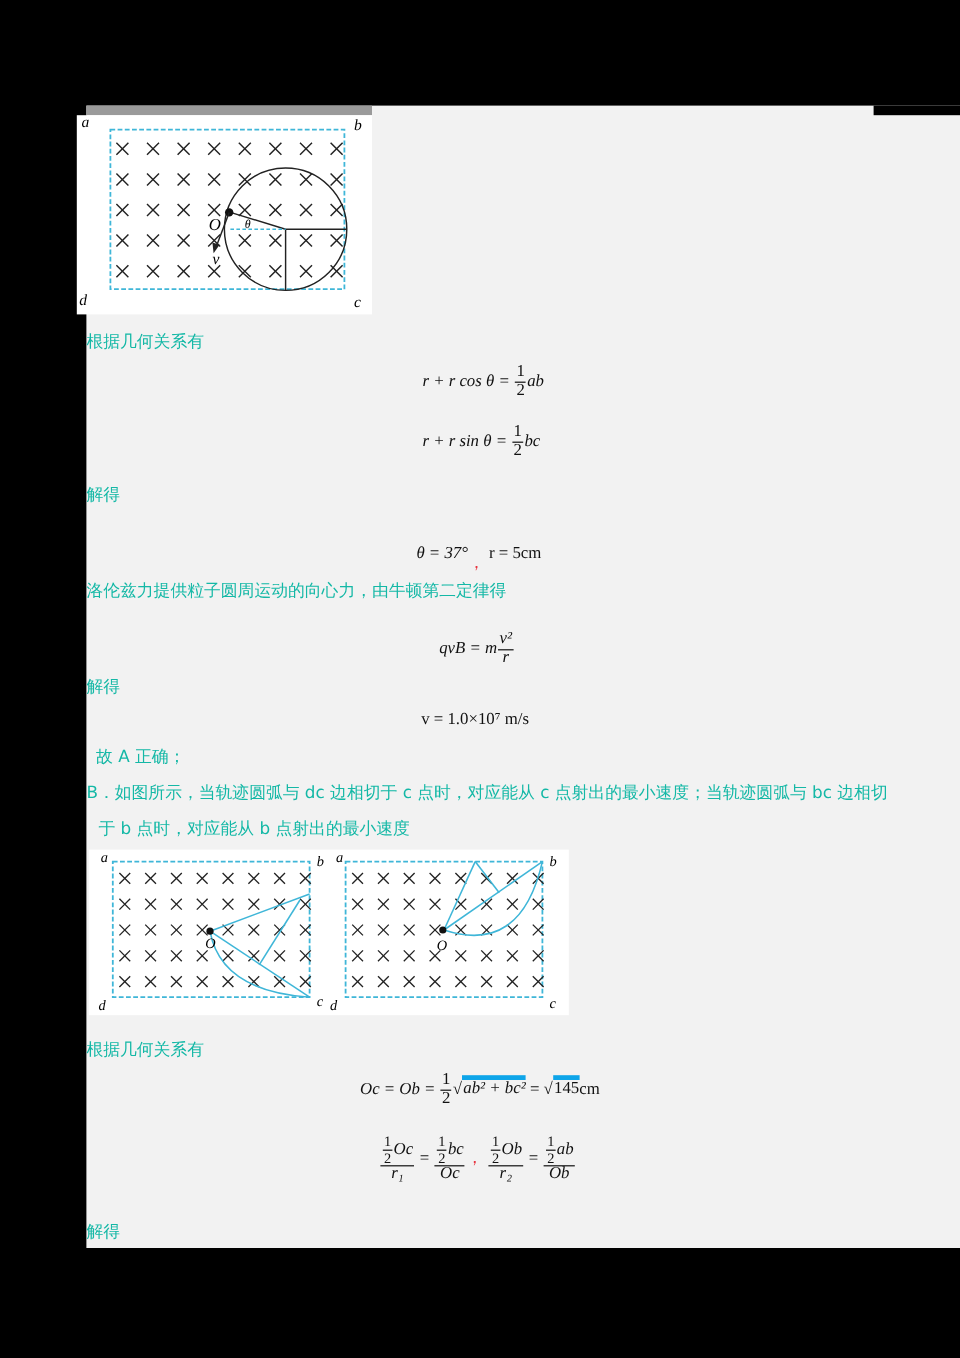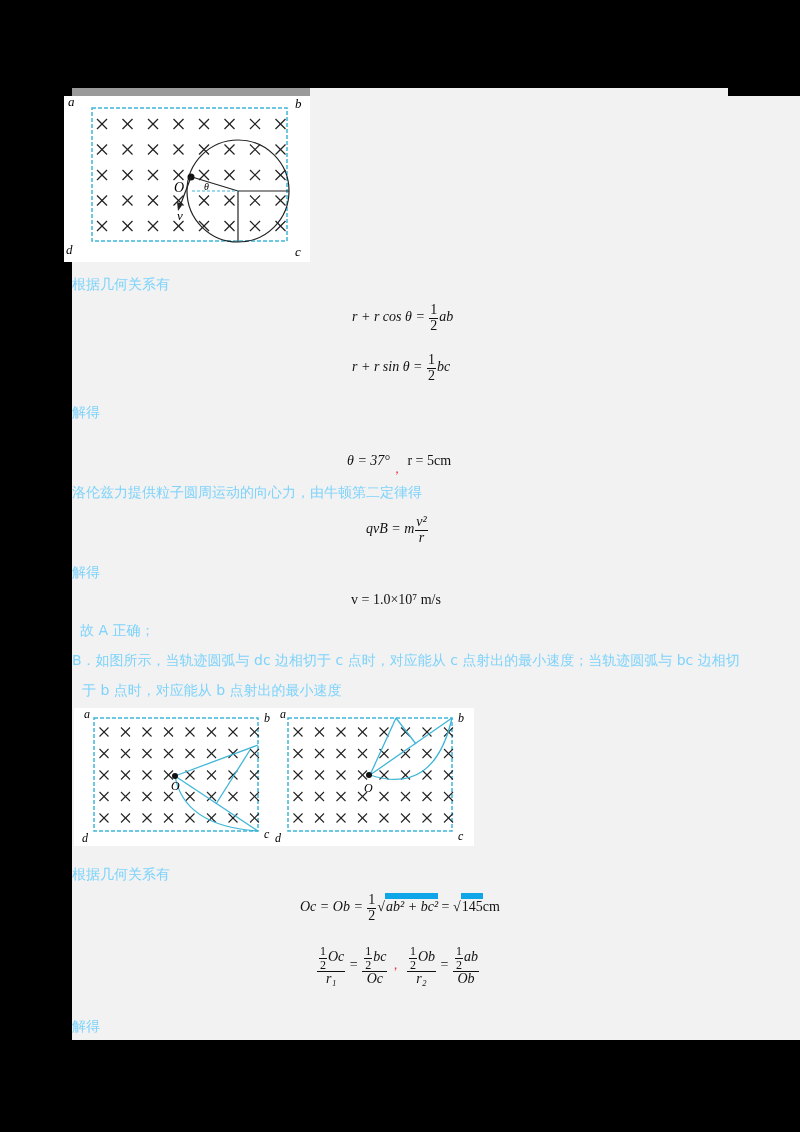--- a/index.html
+++ b/index.html
@@ -18,33 +18,33 @@
   .graybar {
     position: absolute; left: 72px; top: 88px; width: 238px; height: 8px; background: #9a9a9a;
   }
   .fig1 {
     position: absolute; left: 64px; top: 96px; width: 246px; height: 166px; background: #fff;
   }
   .fig2 {
     position: absolute; left: 74px; top: 708px; width: 400px; height: 138px; background: #fff;
   }
   .red {
-    position: absolute; color: #7dd3fc; font-size: 14px;
+    position: absolute; color: #14b8a6; font-size: 14px;
     font-family: "DejaVu Sans", "Liberation Sans", sans-serif; white-space: nowrap;
   }
   .math {
     position: absolute; color: #111; font-size: 14px;
     font-family: "Liberation Serif", "DejaVu Serif", serif; white-space: nowrap;
   }
   .math i { }
   .frac { display: inline-block; vertical-align: middle; text-align: center; line-height: 1.05; margin: 0 1px; }
   .frac .num { display: block; border-bottom: 1px solid #111; padding: 0 1px; }
   .frac .den { display: block; }
   .frac.nobar .num { border-bottom: none; }
-  .sqrt { border-top: 6px solid #0ea5e9; padding-left: 1px; }
+  .sqrt { border-top: 4px solid #0ea5e9; padding-left: 1px; }
   .redcomma { color: #e8343f; }
   svg text { font-family: "Liberation Serif", serif; font-style: italic; }
 </style>
 </head>
 <body>
 
 <div class="page"></div>
 <div class="topnotch"></div>
 <div class="graybar"></div>
 
@@ -159,21 +159,21 @@
 <div class="math" style="left:352px; top:353px;">
   <i>r + r sin θ = </i><span class="frac"><span class="num">1</span><span class="den">2</span></span><i>bc</i>
 </div>
 
 <div class="red" style="left:72px; top:404px;">解得</div>
 <div class="math" style="left:347px; top:452px;">
   <i>θ = 37°</i><span class="redcomma" style="position:relative; top:8px;">，</span>&nbsp;<span>r = 5cm</span>
 </div>
 
 <div class="red" style="left:72px; top:484px;">洛伦兹力提供粒子圆周运动的向心力，由牛顿第二定律得</div>
-<div class="math" style="left:366px; top:515px;">
+<div class="math" style="left:366px; top:526px;">
   <i>qvB = m</i><span class="frac"><span class="num" style="font-style:italic">v²</span><span class="den" style="font-style:italic">r</span></span>
 </div>
 
 <div class="red" style="left:72px; top:564px;">解得</div>
 <div class="math" style="left:351px; top:592px;">v = 1.0×10⁷ m/s</div>
 
 <div class="red" style="left:80px; top:622px;">故 A 正确；</div>
 
 <div class="red" style="left:72px; top:652px;">B．如图所示，当轨迹圆弧与 dc 边相切于 c 点时，对应能从 c 点射出的最小速度；当轨迹圆弧与 bc 边相切</div>
 <div class="red" style="left:82px; top:682px;">于 b 点时，对应能从 b 点射出的最小速度</div>

